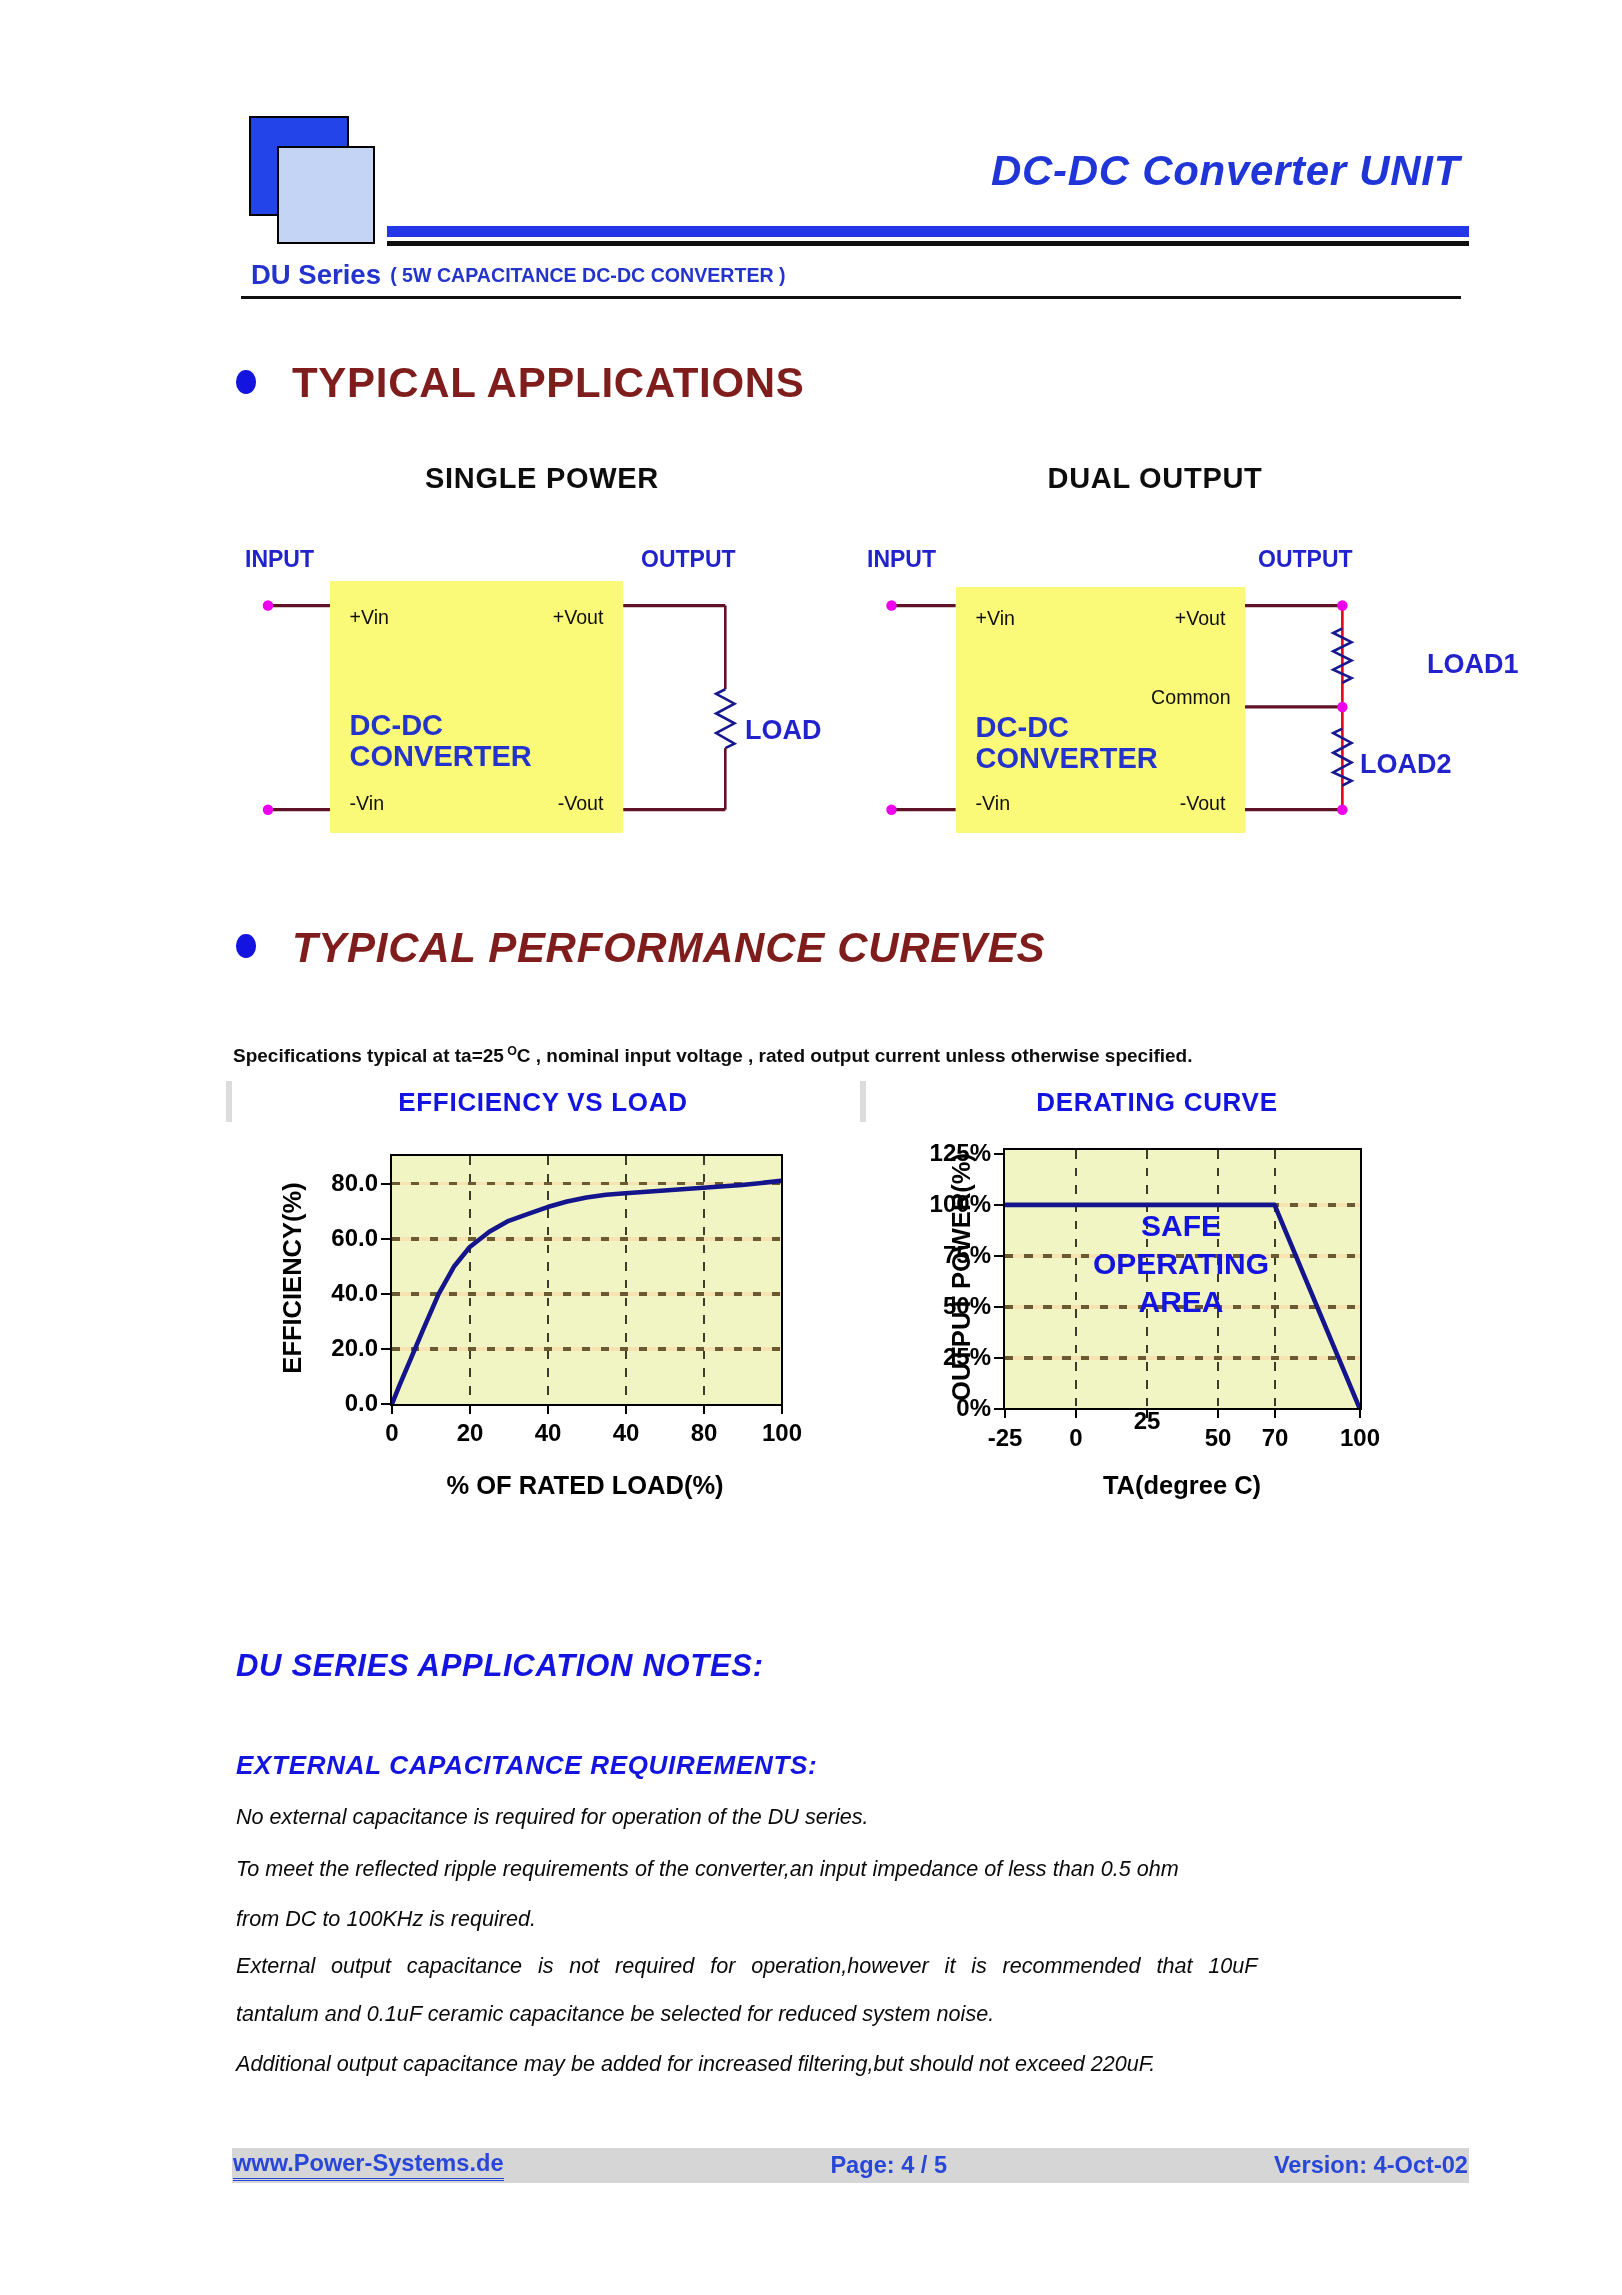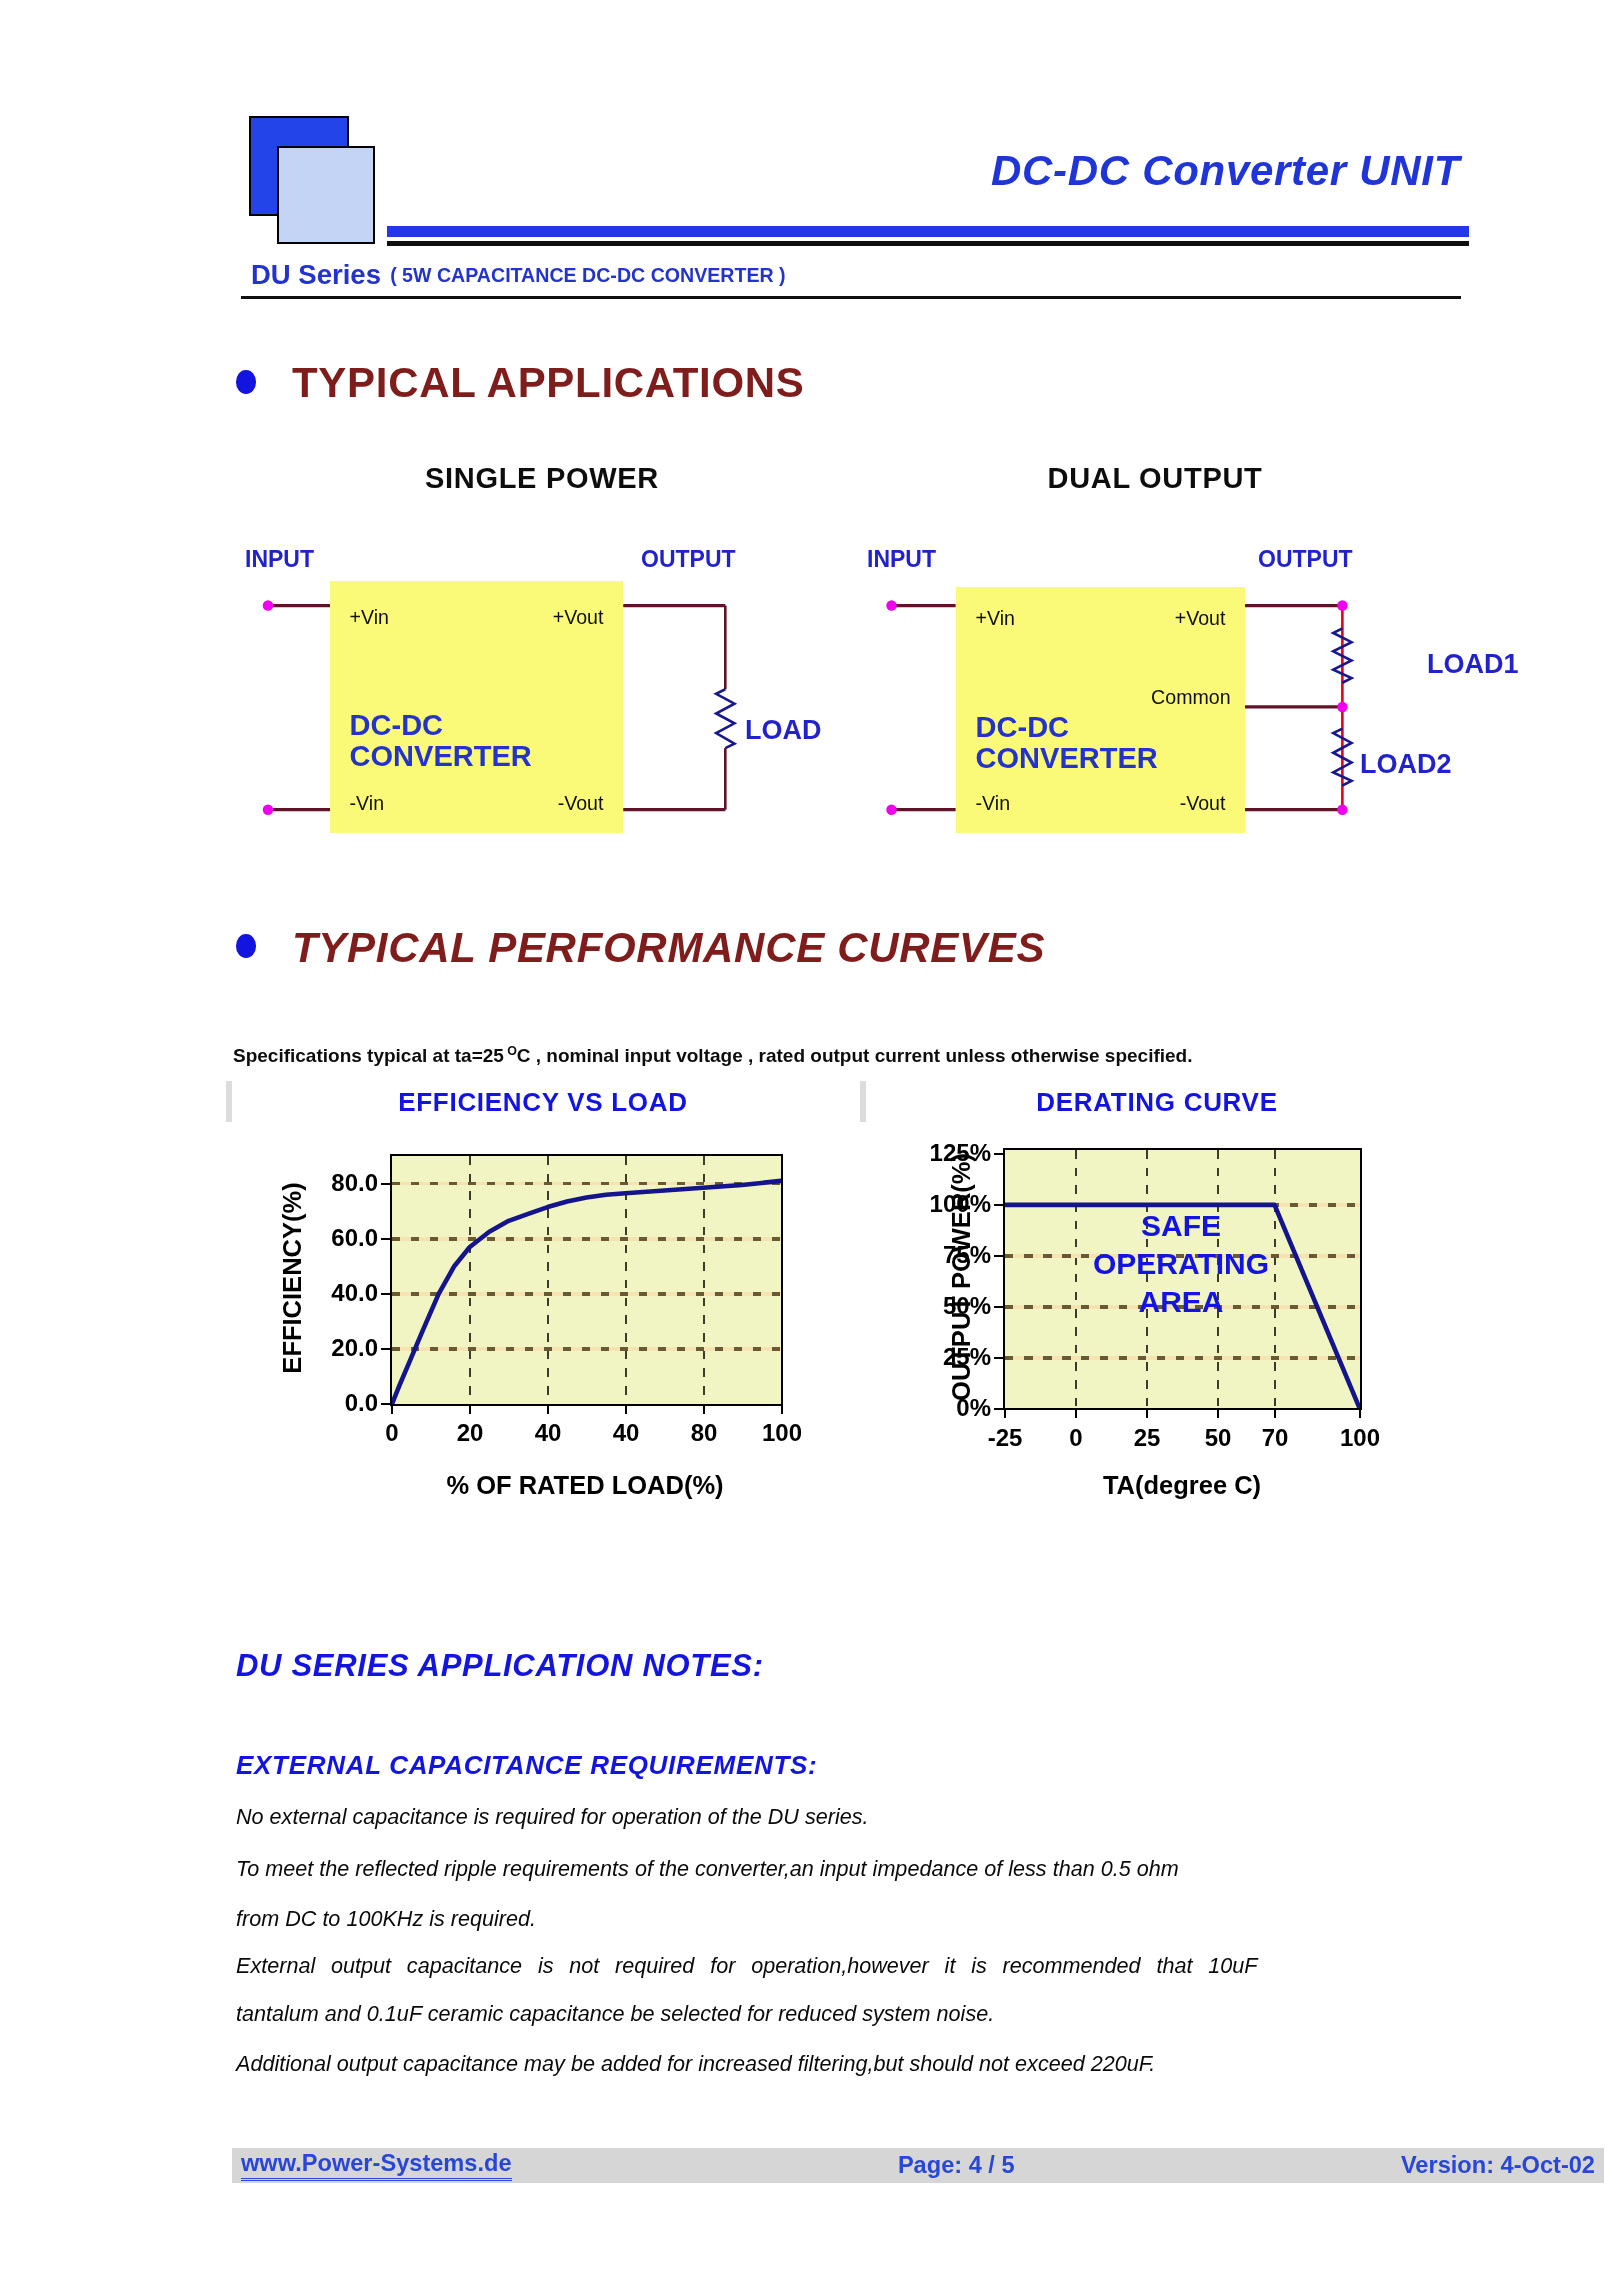--- a/index.html
+++ b/index.html
@@ -62,22 +62,22 @@
 
   
   .notes-h1{position:absolute;left:236px;font-size:31px;font-weight:bold;font-style:italic;
     color:#1414E0;white-space:nowrap;letter-spacing:0.7px;}
   .notes-h2{position:absolute;left:236px;font-size:26px;font-weight:bold;font-style:italic;
     color:#1414E0;white-space:nowrap;letter-spacing:0.7px;}
   .note-p{position:absolute;left:236px;font-size:21.6px;font-style:italic;color:#0a0a0a;white-space:nowrap;}
   .justified{word-spacing:9.8px;}
 
   
-  .footer-bar{position:absolute;left:232px;top:2148px;width:1372px;height:35px;background:#D6D6D6;
-    display:flex;align-items:center;justify-content:space-between;padding:0 9px;box-sizing:border-box;}
+  .footer-bar{position:absolute;left:232px;top:2148px;width:1237px;height:35px;background:#D6D6D6;
+    display:flex;align-items:center;justify-content:space-between;padding:0 1px;box-sizing:border-box;}
   .footer-text{font-size:23.6px;font-weight:bold;color:#2846D8;white-space:nowrap;}
   .footer-link{border-bottom:3.9px double #2846D8;padding-bottom:0.7px;cursor:pointer;}
 </style>
 </head>
 <body>
 
 <div class="page">
 
   <div class="logo-back"></div>
   <div class="logo-front"></div>
@@ -232,21 +232,21 @@
         </svg>
       </div>
     <div class="safe-area" style="left:330px;top:134px;">
       <div>SAFE</div>
       <div>OPERATING</div>
       <div>AREA</div>
     </div>
     <div class="axis-x" style="left:331px;top:398px;">TA(degree C)</div>
   <div class="xtick" style="left: 154px; top: 351px;">-25</div>
       <div class="xtick" style="left: 225px; top: 351px;">0</div>
-      <div class="xtick" style="left: 296px; top: 351px;">25</div>
+      <div class="xtick" style="left: 296px; top: 334px;">25</div>
       <div class="xtick" style="left: 367px; top: 351px;">50</div>
       <div class="xtick" style="left: 424px; top: 351px;">70</div>
       <div class="xtick" style="left: 509px; top: 351px;">100</div>
       <div class="ytick" style="left: 48px; top: 336px;">0%</div>
       <div class="ytick" style="left: 48px; top: 285px;">25%</div>
       <div class="ytick" style="left: 48px; top: 234px;">50%</div>
       <div class="ytick" style="left: 48px; top: 183px;">75%</div>
       <div class="ytick" style="left: 48px; top: 132px;">100%</div>
       <div class="ytick" style="left: 48px; top: 81px;">125%</div>
     </div>

